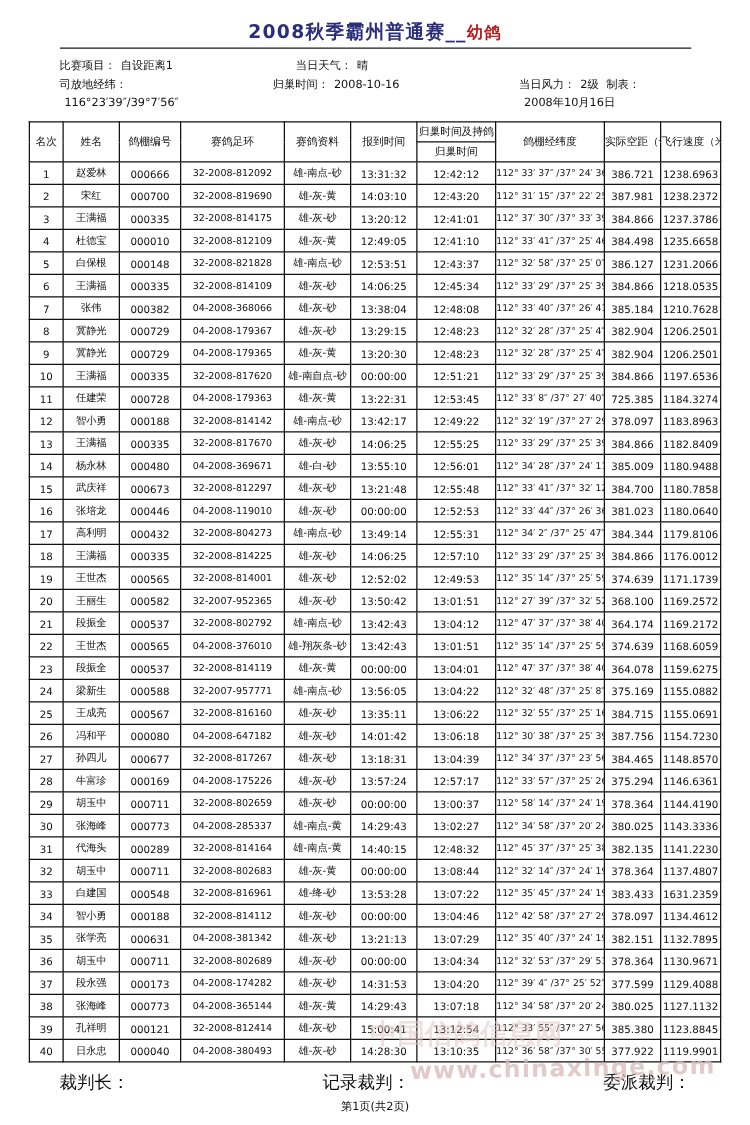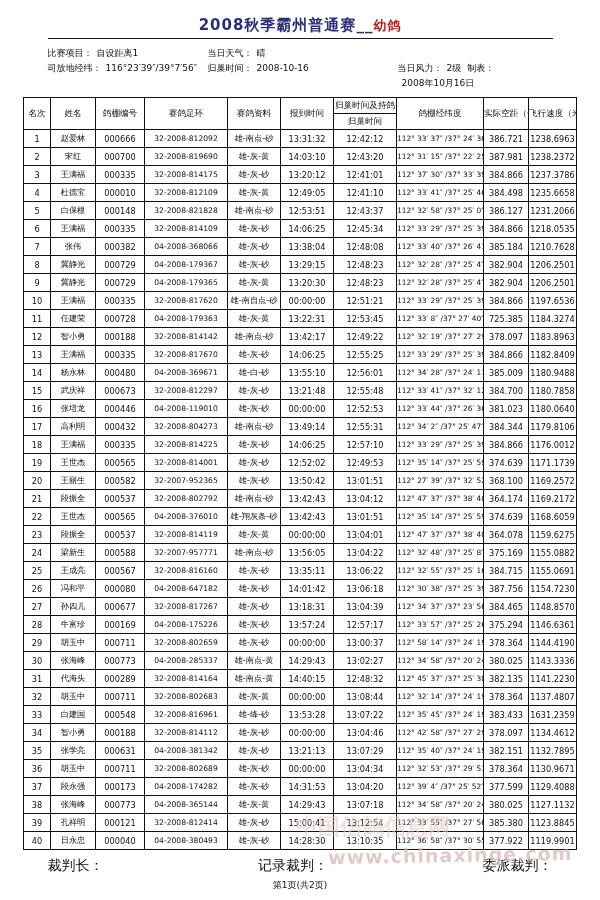--- a/index.html
+++ b/index.html
@@ -32,21 +32,21 @@
   }
   .title-rule{
     width:505px;margin:3px auto 0 auto;height:1px;background:#1a1a1a;
   }
   .meta{
     width:505px;margin:7px auto 0 auto;
     font-size:9px;
     line-height:15px;
     color:#111;
   }
-  .meta-row{display:flex;}
+  .meta-row{display:flex;gap:29px;}
   .meta-c1{width:160px;}
   .meta-c2{width:190px;}
   .meta-c3{width:155px;}
   .meta-lbl{display:inline-block;}
   .meta-val{display:inline-block;padding-left:4px;}
   table.grid{
     width:505px;
     margin:6px auto 0 auto;
     border-collapse:collapse;
     font-size:8.2px;

